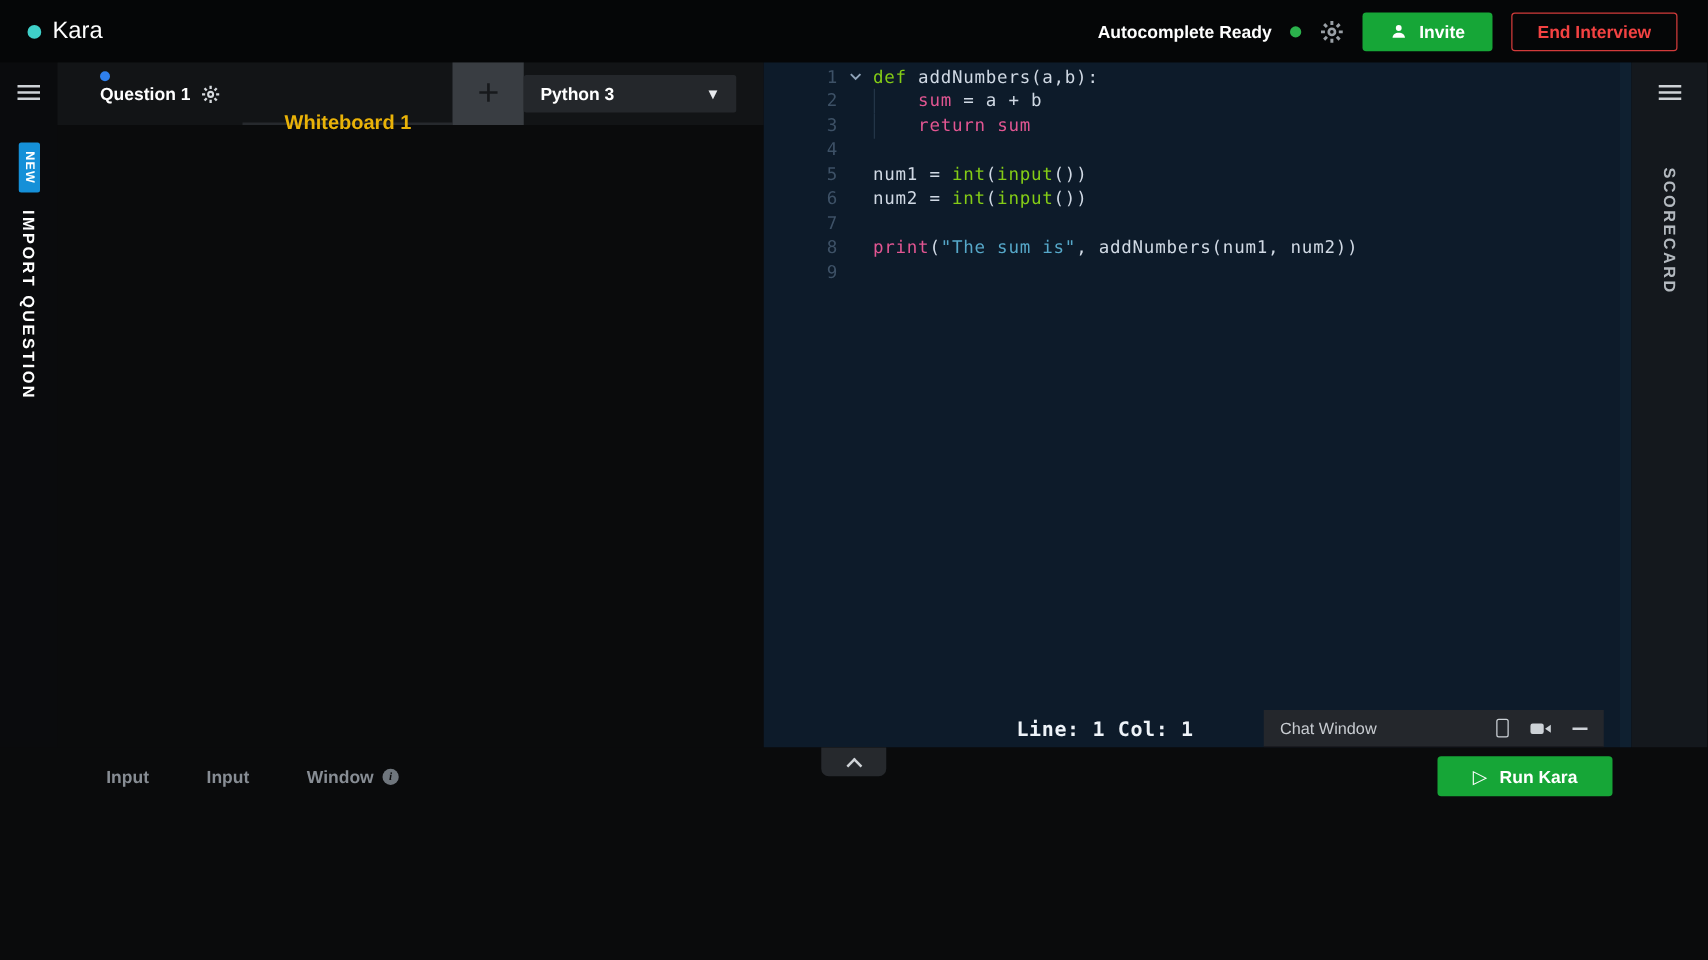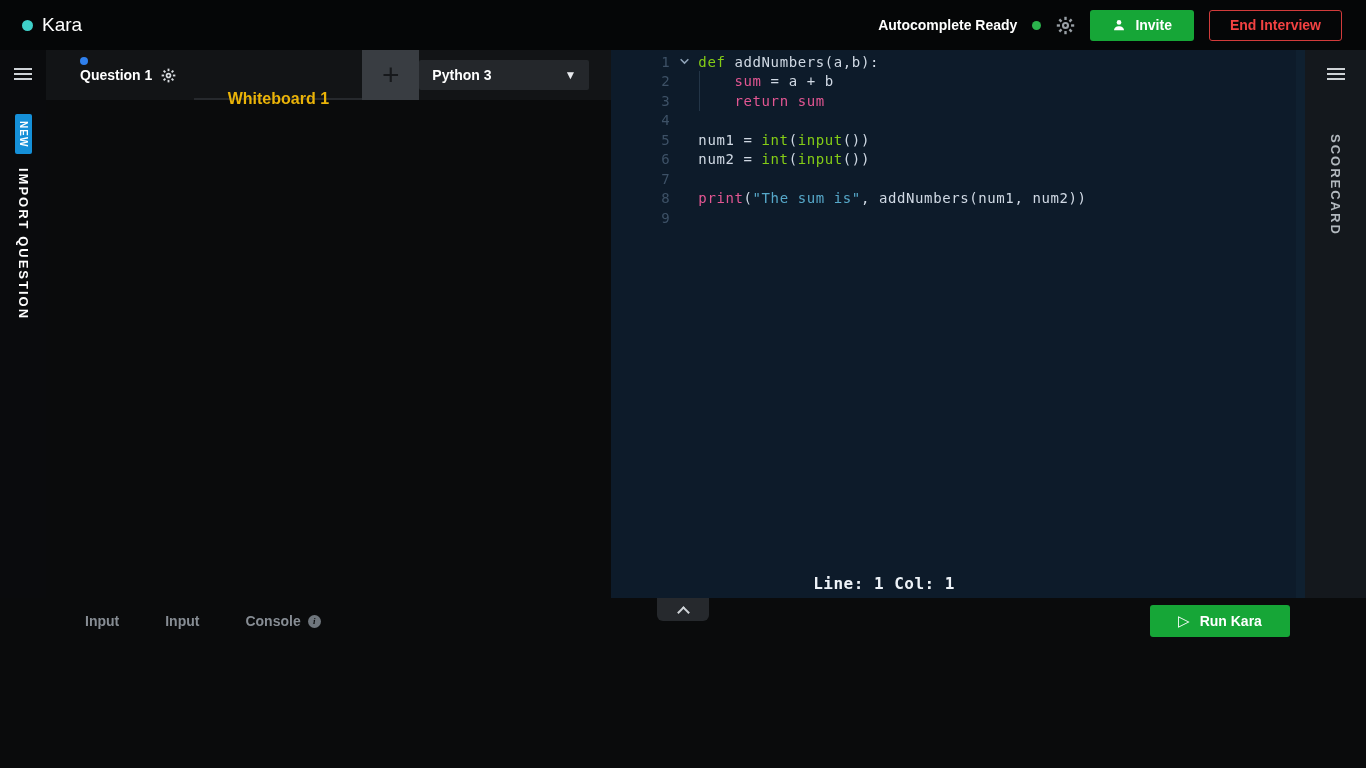--- a/index.html
+++ b/index.html
@@ -231,20 +231,33 @@
               <span class="code-text"><span class="tok-p">print</span><span class="tok-t">(</span><span class="tok-s">"The sum is"</span><span class="tok-t">, addNumbers(num1, num2))</span></span>
             </div>
             <div class="code-row">
               <span class="ln">9</span>
               <span class="fold"></span>
               <span class="code-text"></span>
             </div>
           </div>
         <div class="scroll-track"></div>
         <div class="statusline">Line: 1 Col: 1</div>
+        <div class="chat">
+          <span class="chat-title">Chat Window</span>
+          <span class="chat-icons">
+            <span class="icon-phone"></span>
+            <span style="display:flex;">
+              <svg width="17" height="12" viewBox="0 0 24 16">
+                <rect x="0.5" y="2" width="15" height="12" rx="2.5" fill="#cdd2d7"></rect>
+                <path d="M17 8l6.5-4.5v9z" fill="#cdd2d7"></path>
+              </svg>
+            </span>
+            <span class="icon-min"></span>
+          </span>
+        </div>
       </div>
     </section>
 
     <aside class="right-rail">
       <div class="hamburger">
         <span></span>
           <span></span>
           <span></span>
       </div>
       <div class="vert-label">SCORECARD</div>
@@ -252,21 +265,21 @@
   </div>
 
   <footer class="bottombar">
     <div class="collapse-handle">
       <span class="chev-up"></span>
     </div>
     <div class="btabs">
       <span class="btab">Input</span>
       <span class="btab">Input</span>
       <span class="btab">
-        <span>Console</span>
+        <span>Window</span>
         <span class="info-icon">i</span>
       </span>
     </div>
     <button class="btn-run">
       <span class="play-glyph">▷</span>
       <span>Run Kara</span>
     </button>
   </footer>
 
 </div>

